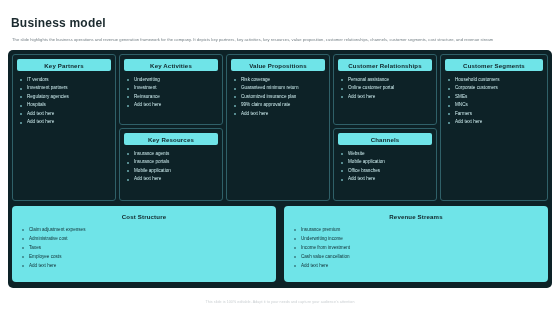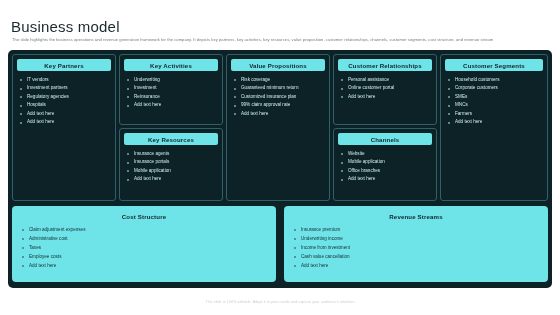--- a/index.html
+++ b/index.html
@@ -13,22 +13,22 @@
     font-family: "Liberation Sans", sans-serif;
     overflow: hidden;
     position: relative;
   }
 
   
   #page-title {
     position: absolute;
     left: 11px;
     top: 8px;
-    font-size: 15px;
-    font-weight: normal;
+    font-size: 12px;
+    font-weight: bold;
     color: #1b2a2e;
     letter-spacing: .2px;
   }
   #page-subtitle {
     position: absolute;
     left: 12px;
     top: 33px;
     width: 536px;
     font-size: 4.1px;
     line-height: 1.55;

